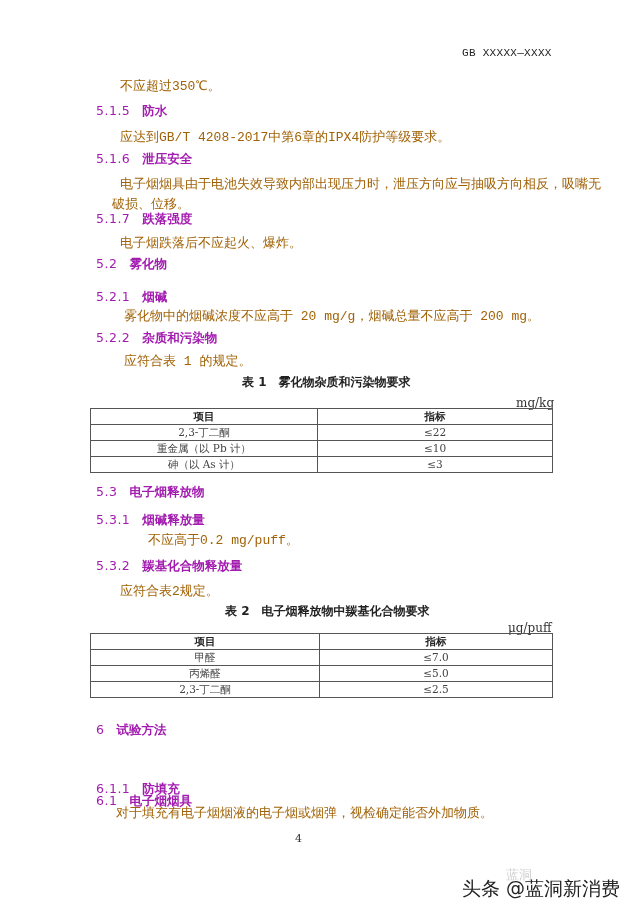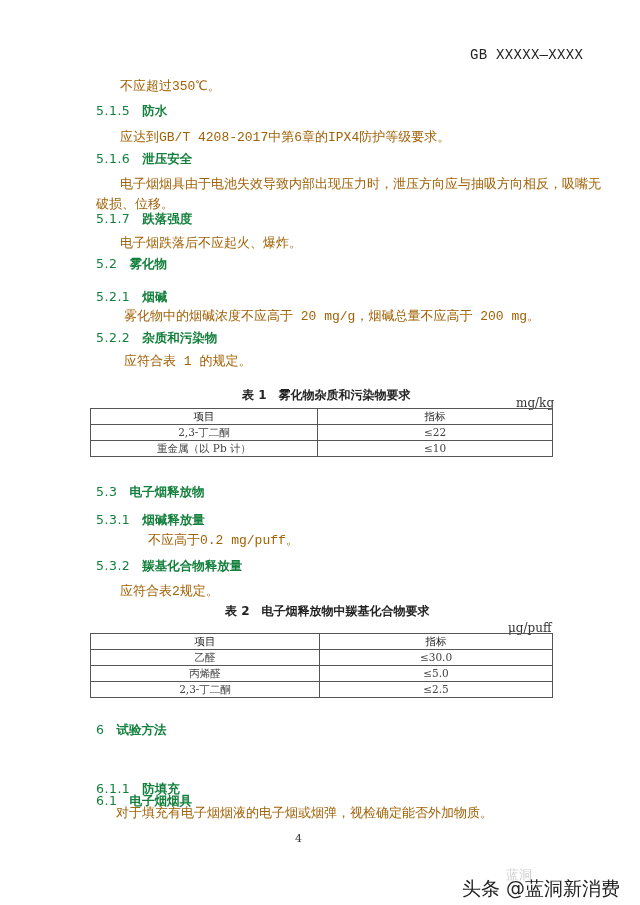--- a/index.html
+++ b/index.html
@@ -1,35 +1,35 @@
 <!DOCTYPE html>
 <html><head>
 <meta charset="utf-8">
 <style>
   html, body { margin:0; padding:0; }
   body {
     width:640px; height:905px; background:#ffffff; position:relative; overflow:hidden;
     font-family:"DejaVu Serif","Liberation Serif",serif; color:#333;
   }
   .abs { position:absolute; white-space:nowrap; }
-  .hdr { font-family:"Liberation Mono","DejaVu Sans Mono",monospace; font-size:14px; color:#222; letter-spacing:0.3px;margin-left:8px; }
+  .hdr { font-family:"Liberation Mono","DejaVu Sans Mono",monospace; font-size:11px; color:#222; letter-spacing:0.3px; }
   .body-text { font-size:13px; color:#a16207;font-family:Liberation Mono, monospace; }
-  .heading { font-family:"DejaVu Sans","Liberation Sans",sans-serif; font-size:12.5px; color:#15803d;text-align:right; }
+  .heading { font-family:"DejaVu Sans","Liberation Sans",sans-serif; font-size:12.5px; color:#a21caf;text-align:right; }
   .heading .num { display:inline-block; margin-right:12px; letter-spacing:0.5px; }
   .heading .ttl { font-weight:bold; }
   .caption { font-family:"DejaVu Sans","Liberation Sans",sans-serif; font-size:12px; font-weight:bold; color:#222; }
   .unit { font-size:12px; color:#333; }
   table.std {
     position:absolute; border-collapse:collapse; font-size:10.5px; color:#444;
     table-layout:fixed;
   }
   table.std td, table.std th {
     border:1px solid #555; text-align:center; padding:0; height:15px; line-height:15px;
   }
-  table.std th { font-family:"DejaVu Sans","Liberation Sans",sans-serif; font-weight:normal; color:#222; font-size:10.5px; }
+  table.std th { font-family:"DejaVu Sans","Liberation Sans",sans-serif; font-weight:bold; color:#222; font-size:10.5px; }
   .page-num { font-size:11px; color:#333; }
   .watermark {
     font-family:"DejaVu Sans","Liberation Sans",sans-serif; font-size:19px; color:#222;
     text-shadow:0 0 2px #fff, 0 0 3px #fff;
   }
   .watermark-ghost { font-family:Liberation Sans, sans-serif; font-size:13px; color:#cfcfcf; }
 </style>
 </head>
 <body>
 
@@ -39,60 +39,64 @@
 
 <div class="abs heading" style="left:96px; top:103px;">
   <span class="num">5.1.5</span><span class="ttl">防水</span>
 </div>
 <div class="abs body-text" style="left:120px; top:128px;">应达到GB/T 4208-2017中第6章的IPX4防护等级要求。</div>
 
 <div class="abs heading" style="left:96px; top:151px;">
   <span class="num">5.1.6</span><span class="ttl">泄压安全</span>
 </div>
 <div class="abs body-text" style="left:120px; top:175px;">电子烟烟具由于电池失效导致内部出现压力时，泄压方向应与抽吸方向相反，吸嘴无</div>
-<div class="abs body-text" style="left:96px; top:195px;">破损、位移。</div>
+<div class="abs body-text" style="left:112px; top:195px;">破损、位移。</div>
 
 <div class="abs heading" style="left:96px; top:211px;">
   <span class="num">5.1.7</span><span class="ttl">跌落强度</span>
 </div>
 <div class="abs body-text" style="left:120px; top:234px;">电子烟跌落后不应起火、爆炸。</div>
 
 <div class="abs heading" style="left:96px; top:256px;">
   <span class="num">5.2</span><span class="ttl">雾化物</span>
 </div>
 
 <div class="abs heading" style="left:96px; top:289px;">
   <span class="num">5.2.1</span><span class="ttl">烟碱</span>
 </div>
 <div class="abs body-text" style="left:124px; top:307px;">雾化物中的烟碱浓度不应高于 20 mg/g，烟碱总量不应高于 200 mg。</div>
 
 <div class="abs heading" style="left:96px; top:330px;">
   <span class="num">5.2.2</span><span class="ttl">杂质和污染物</span>
 </div>
 <div class="abs body-text" style="left:124px; top:352px;">应符合表 1 的规定。</div>
 
-<div class="abs caption" style="left:242px; top:387px;">表 1　雾化物杂质和污染物要求</div>
+<div class="abs caption" style="left:242px; top:374px;">表 1　雾化物杂质和污染物要求</div>
 <div class="abs unit" style="left:516px; top:396px;">mg/kg</div>
 <table class="std" style="left:90px; top:408px; width:462px;">
   <colgroup>
       <col style="width:227px">
       <col style="width:235px">
     </colgroup>
   <tbody>
       <tr>
     <th>项目</th>
     <th>指标</th>
   </tr>
   <tr>
     <td>2,3-丁二酮</td>
     <td>≤22</td>
   </tr>
   <tr>
     <td>重金属（以 Pb 计）</td>
     <td>≤10</td>
+  </tr>
+  <tr>
+    <td>砷（以 As 计）</td>
+    <td>≤3</td>
   </tr>
 </tbody>
   </table>
 
 <div class="abs heading" style="left:96px; top:484px;">
   <span class="num">5.3</span><span class="ttl">电子烟释放物</span>
 </div>
 
 <div class="abs heading" style="left:96px; top:512px;">
   <span class="num">5.3.1</span><span class="ttl">烟碱释放量</span>
@@ -110,22 +114,22 @@
   <colgroup>
       <col style="width:229px">
       <col style="width:233px">
     </colgroup>
   <tbody>
       <tr>
     <th>项目</th>
     <th>指标</th>
   </tr>
   <tr>
-    <td>乙醛</td>
-    <td>≤30.0</td>
+    <td>甲醛</td>
+    <td>≤7.0</td>
   </tr>
   <tr>
     <td>丙烯醛</td>
     <td>≤5.0</td>
   </tr>
   <tr>
     <td>2,3-丁二酮</td>
     <td>≤2.5</td>
   </tr>
 </tbody>

